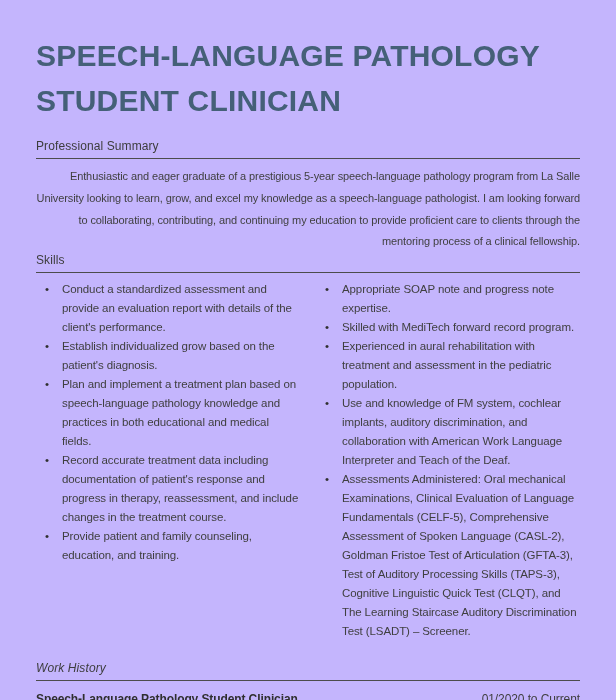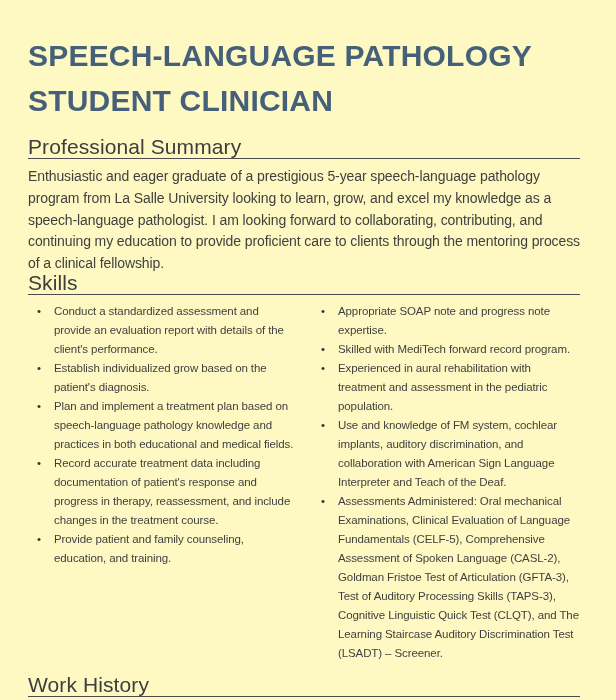--- a/index.html
+++ b/index.html
@@ -2,54 +2,55 @@
 <html><head>
 <meta charset="utf-8">
 <style>
   * { box-sizing: border-box; }
   html, body { margin: 0; padding: 0; background: #ffffff; }
   .page {
     position: relative;
     width: 616px;
     height: 700px;
     overflow: hidden;
-    background: #fef9c3;
+    background: #c4b5fd;
     font-family: "Liberation Sans", sans-serif;
     color: #404040;
-    padding: 20px 36px 0 28px;
+    padding: 20px 36px 0 36px;
   }
   .resume-title {
     margin: 13px 0 0 0;
     font-size: 30px;
     line-height: 45px;
     font-weight: bold;
     letter-spacing: 0.2px;
     color: #456078;
   }
   .section-head {
     border-bottom: 1px solid #4c4c4c;
     padding-bottom: 4px;
   }
   .section-head h2 {
     margin: 0;
-    font-size: 21px;
+    font-size: 12px;
     line-height: 15px;
     font-weight: 400;
     color: #3d3d3d;
     letter-spacing: 0.1px;
   }
   .head-summary   { margin-top: 16px; }
   .head-skills    { margin-top: 0; }
-  .head-work      { margin-top: 14px; }
+  .head-work      { margin-top: 20px; font-style: italic; }
   .summary-text {
     margin: 7px 0 0 0;
-    font-size: 14px;
+    font-size: 11px;
     line-height: 21.8px;
     letter-spacing: -0.1px;
     color: #3f3f3f;
+    text-align: right;
   }
   .skills-columns {
     display: flex;
     gap: 16px;
     margin-top: 7px;
   }
   .skills-col { flex: 1 1 0; }
   ul.bullets {
     list-style: none;
     margin: 0;
@@ -127,21 +128,21 @@
           <li>
           <span class="dot">•</span>
           <span>Skilled with MediTech forward record program.</span>
         </li>
           <li>
           <span class="dot">•</span>
           <span>Experienced in aural rehabilitation with treatment and assessment in the pediatric population.</span>
         </li>
           <li>
           <span class="dot">•</span>
-          <span>Use and knowledge of FM system, cochlear implants, auditory discrimination, and collaboration with American Sign Language Interpreter and Teach of the Deaf.</span>
+          <span>Use and knowledge of FM system, cochlear implants, auditory discrimination, and collaboration with American Work Language Interpreter and Teach of the Deaf.</span>
         </li>
           <li>
           <span class="dot">•</span>
           <span>Assessments Administered: Oral mechanical Examinations, Clinical Evaluation of Language Fundamentals (CELF-5), Comprehensive Assessment of Spoken Language (CASL-2), Goldman Fristoe Test of Articulation (GFTA-3), Test of Auditory Processing Skills (TAPS-3), Cognitive Linguistic Quick Test (CLQT), and The Learning Staircase Auditory Discrimination Test (LSADT) – Screener.</span>
         </li>
         </ul>
     </div>
   </div>
 
   <div class="section-head head-work">

